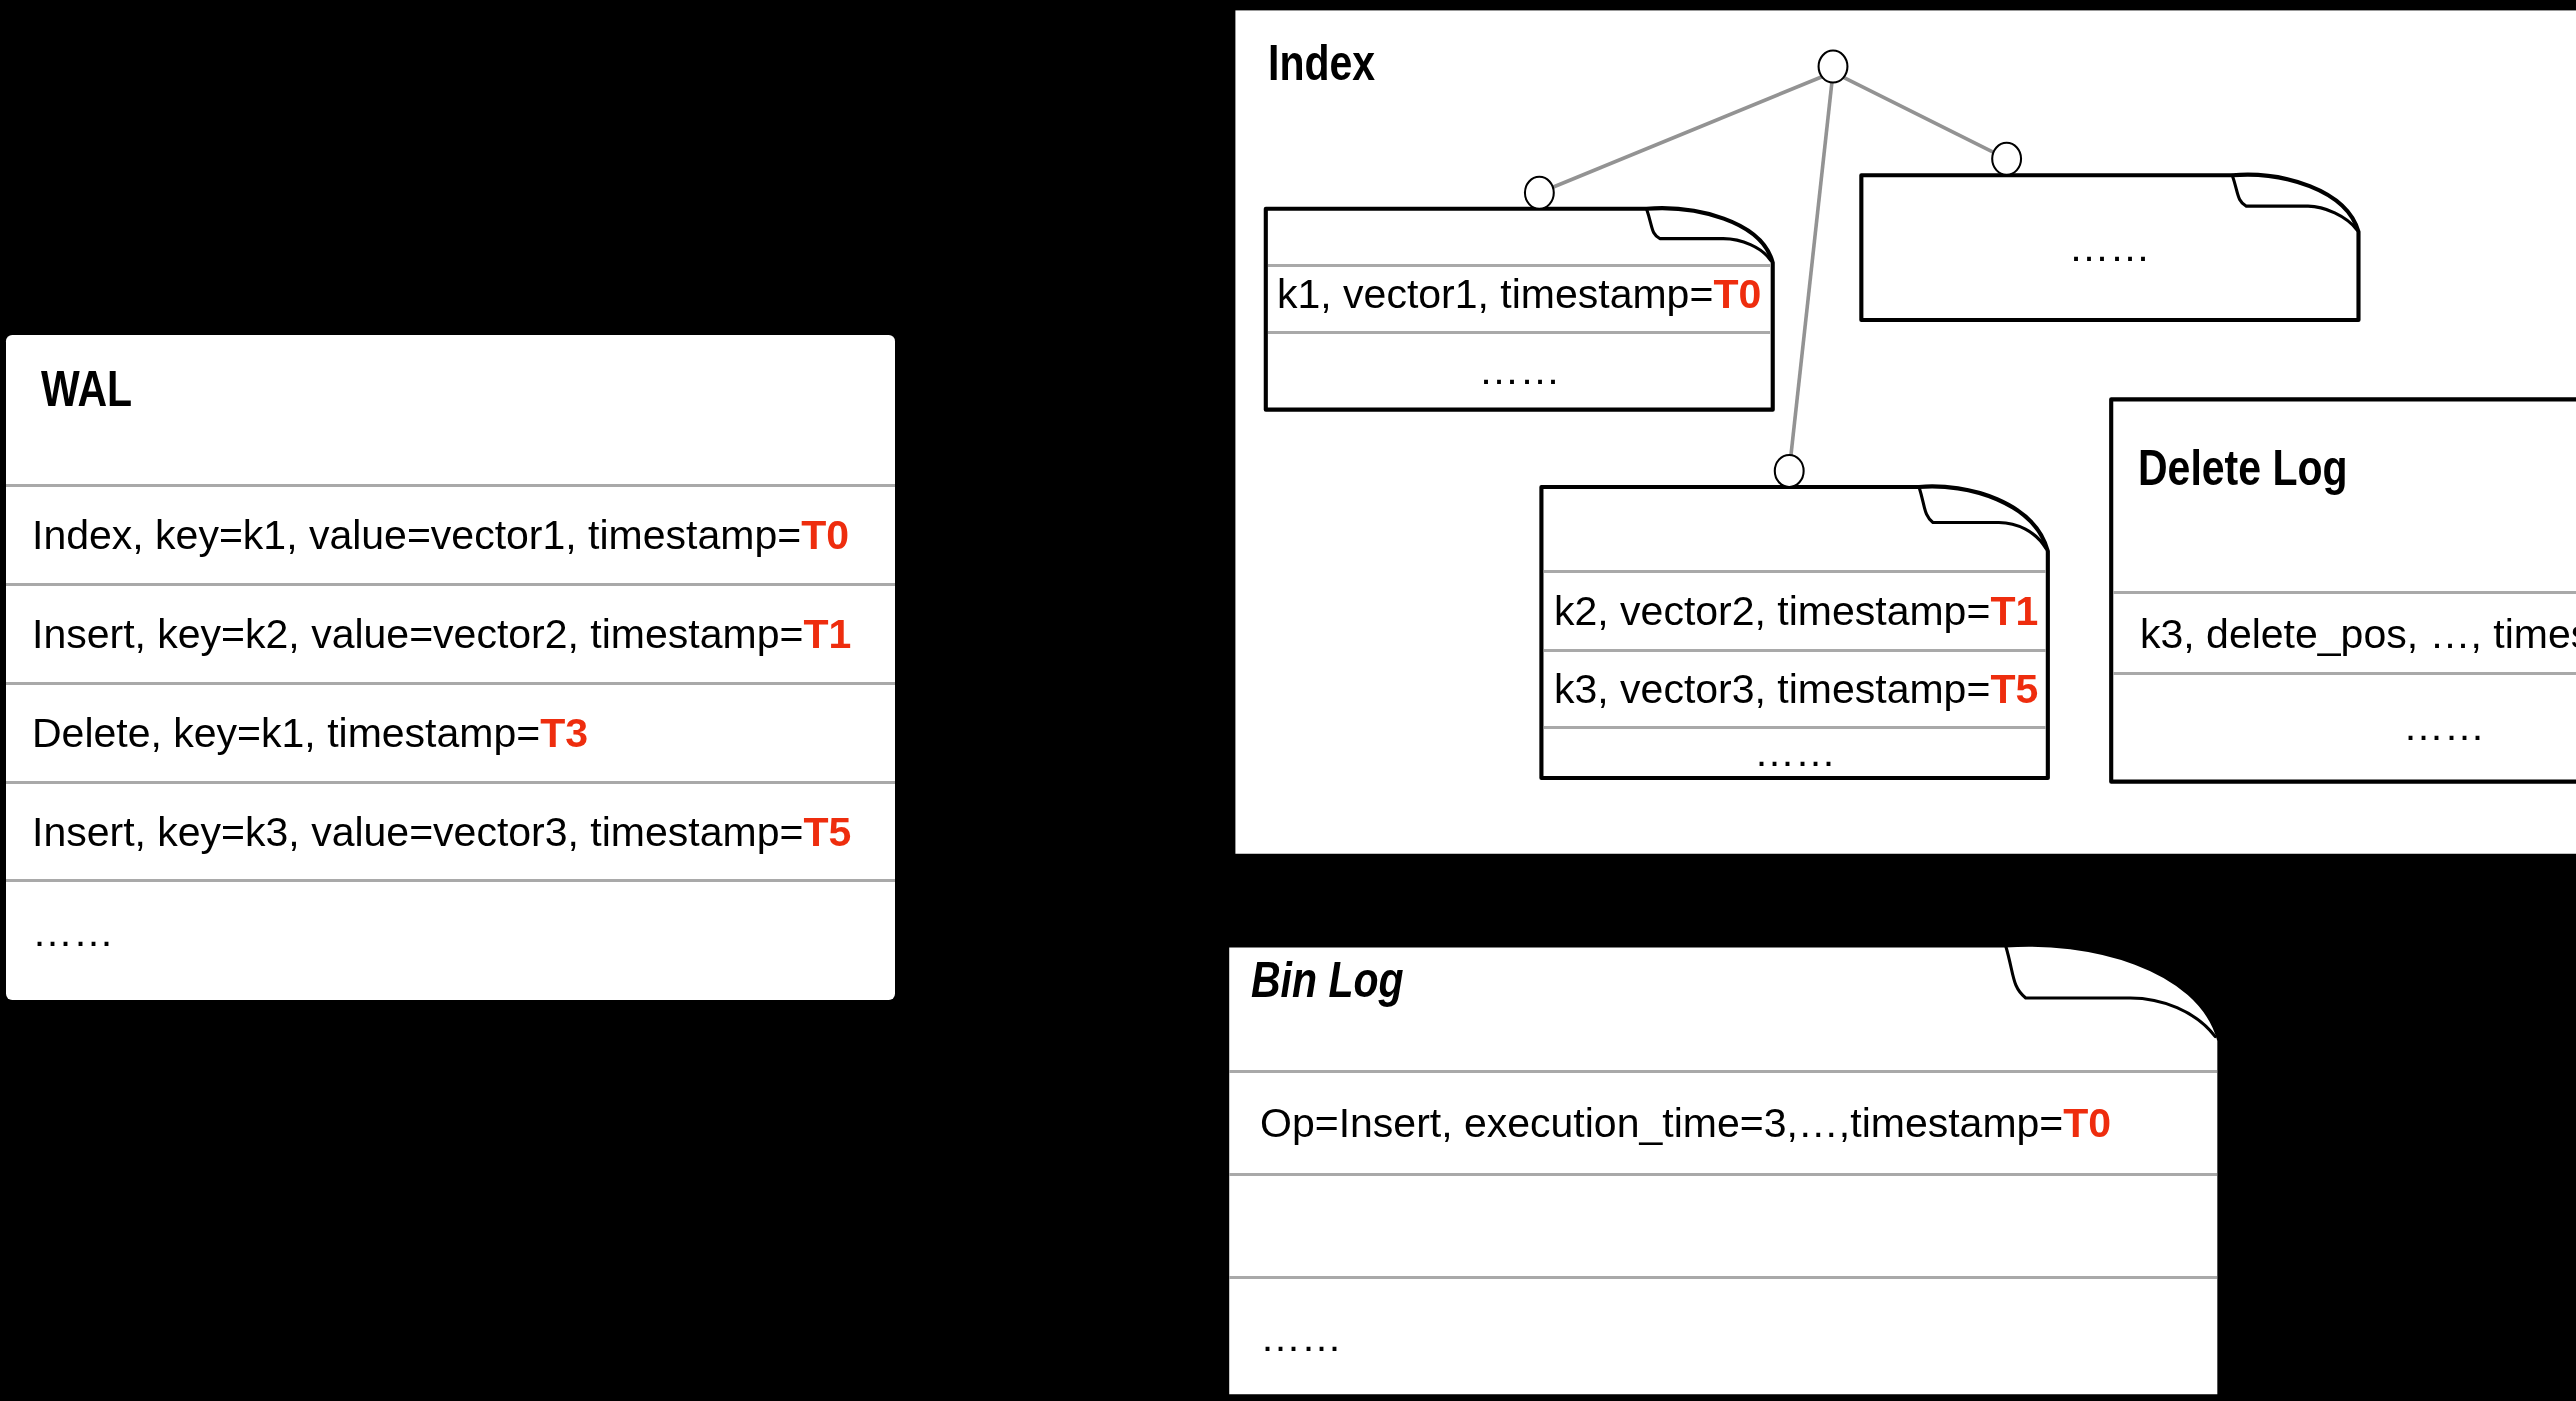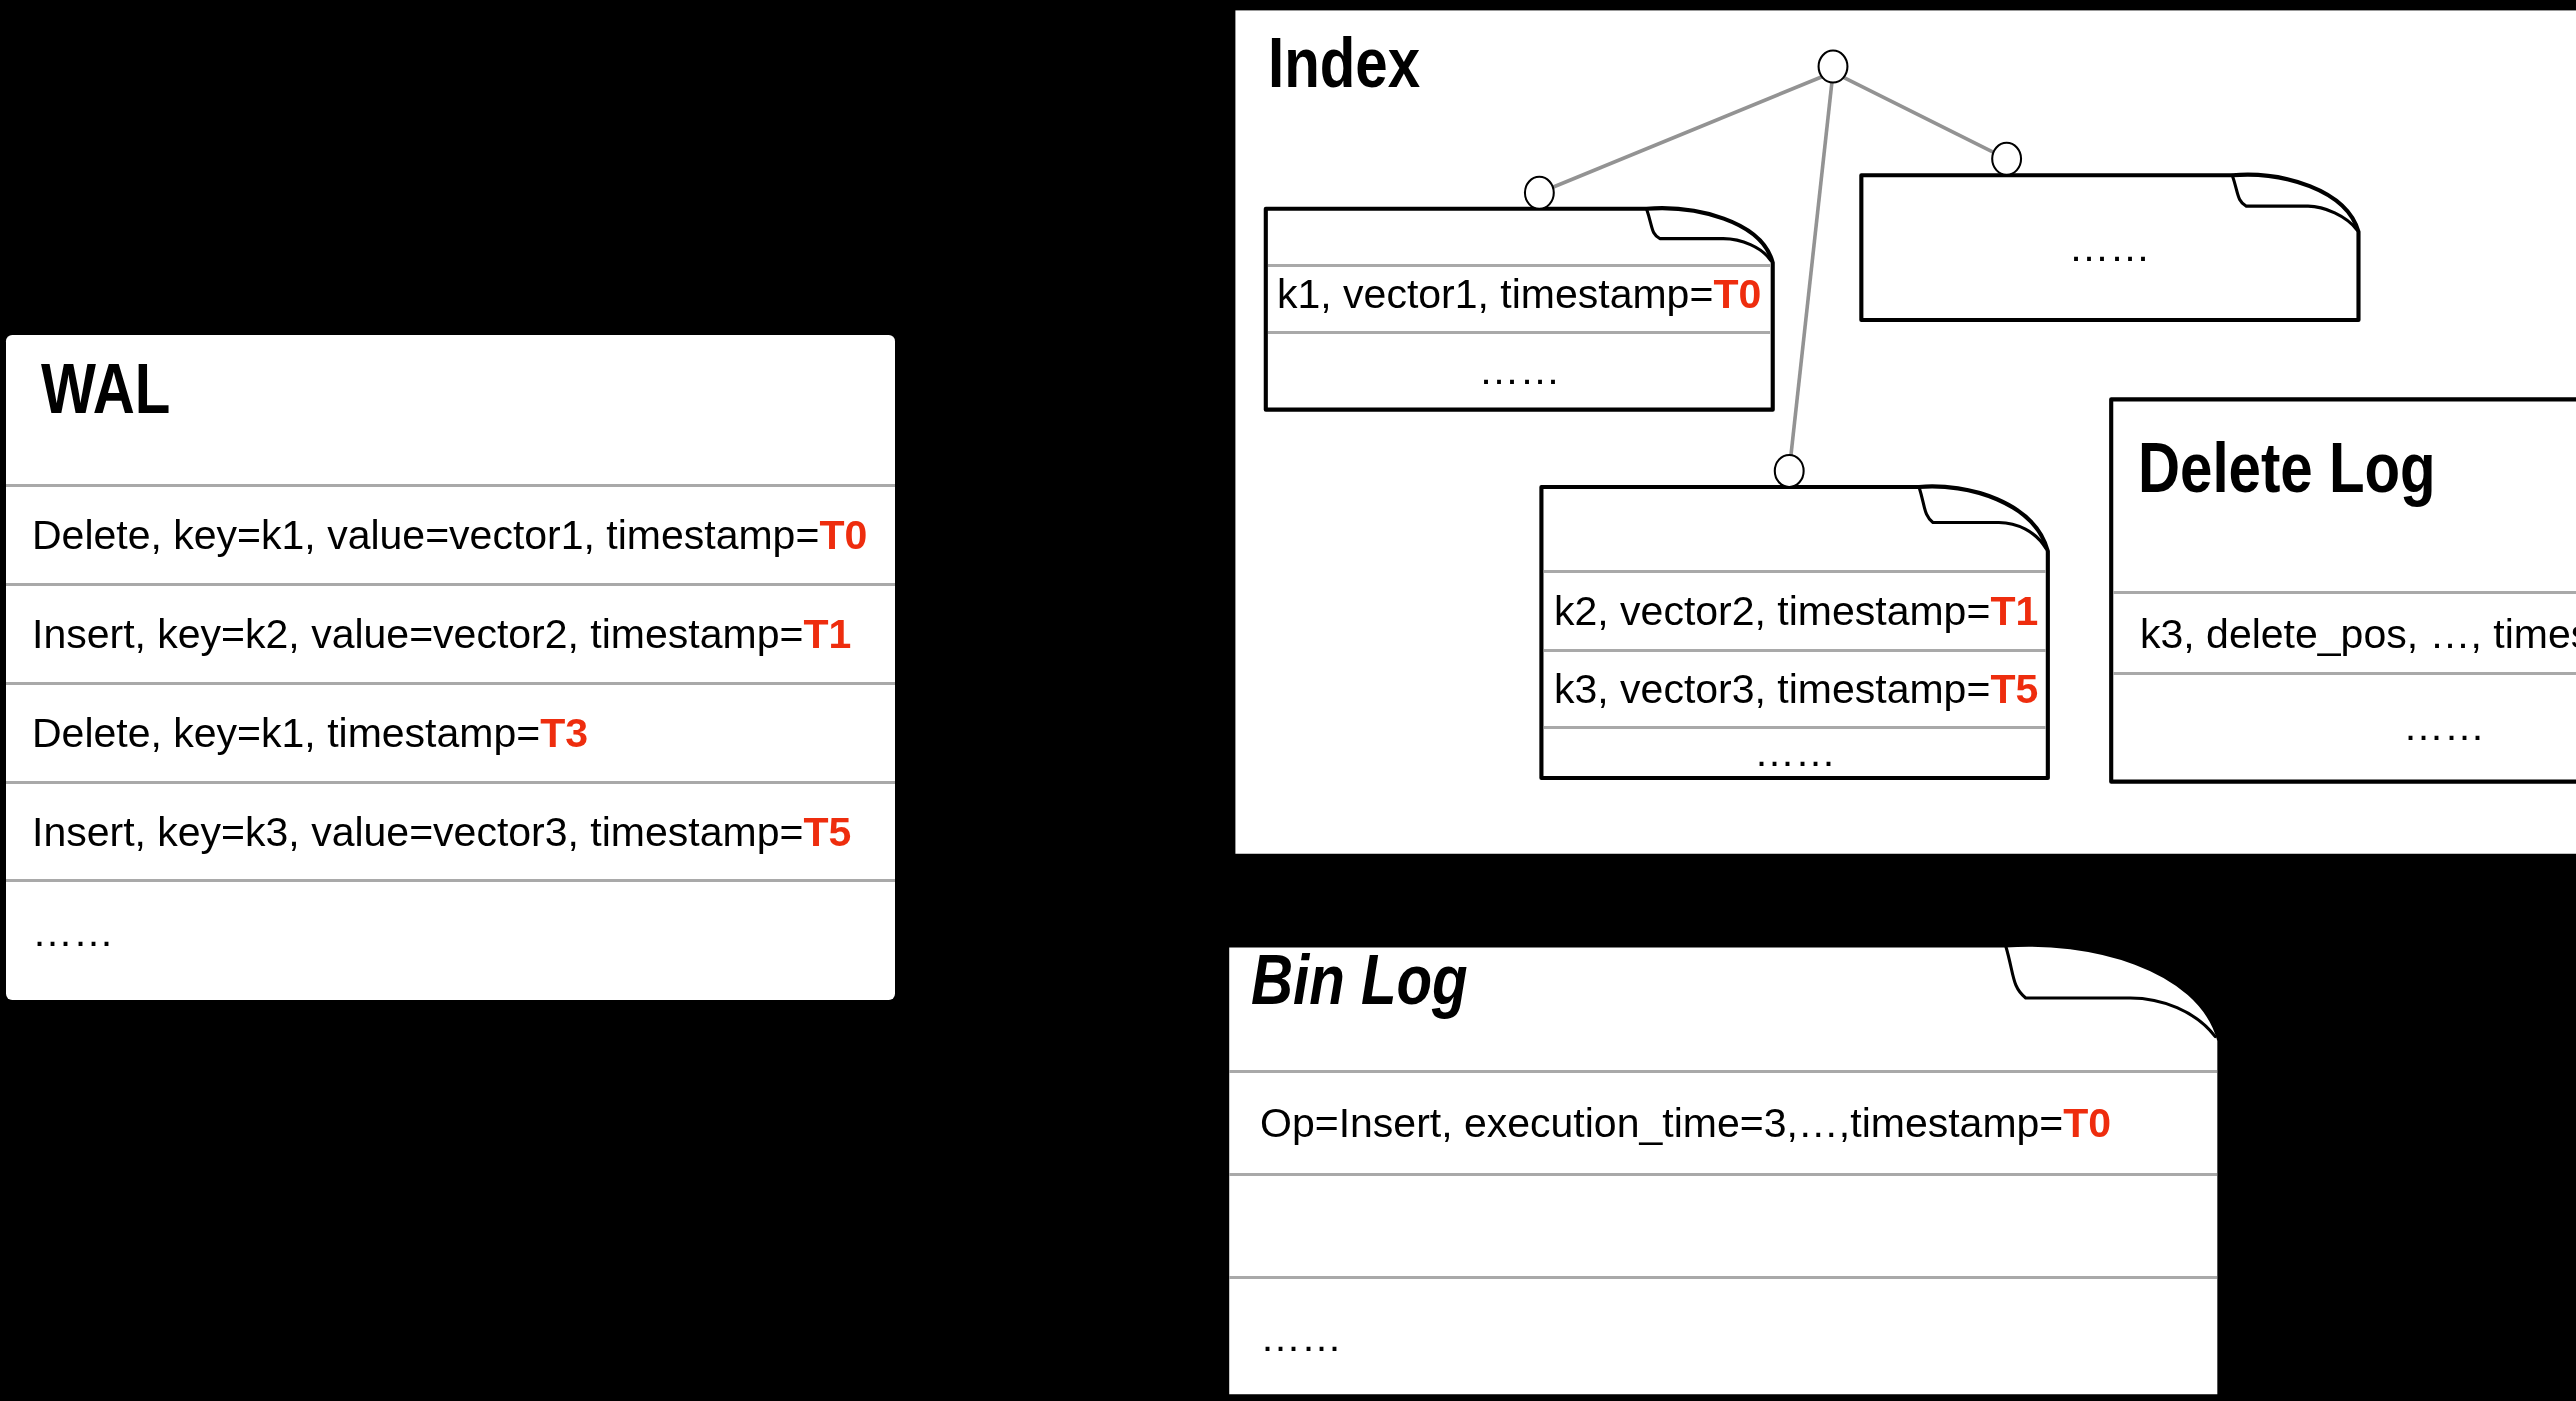--- a/index.html
+++ b/index.html
@@ -1,21 +1,21 @@
 <!DOCTYPE html>
 <html style="font-size:8.2px"><head>
 <meta charset="utf-8">
 <style>
   html,body{margin:0;padding:0;background:#000;}
   .canvas{position:relative;width:2817px;height:1402px;background:#000000;overflow:hidden;
           font-family:"Liberation Sans",sans-serif;}
   .shapes{position:absolute;left:0;top:0;width:2817px;height:1402px;}
   .box-white{position:absolute;background:#FFFFFF;}
   .divider{position:absolute;height:3.1px;background:#A9A9A9;}
-  .title{position:absolute;font-weight:700;font-size:71px;color:#000;white-space:nowrap;line-height:72px;height:72px;}
+  .title{position:absolute;font-weight:700;font-size:50px;color:#000;white-space:nowrap;line-height:72px;height:72px;}
   .title>span{display:inline-block;transform:scaleX(0.82);transform-origin:0 50%;}
   .row{position:absolute;font-size:41px;color:#000;white-space:nowrap;}
   .row.center{text-align:center;}
   .ts{font-weight:700;color:#EE2D0E;}
 </style>
 </head>
 <body>
 
 <div class="canvas">
 
@@ -58,21 +58,21 @@
   <div class="box-white" style="left:6.2px;top:335px;width:889px;height:665px;border-radius:6.2px;"></div>
   <div class="title" style="left:41px;top:353px;">
     <span>WAL</span>
   </div>
   <div class="divider" style="left:6.2px;top:484px;width:889px;"></div>
   <div class="divider" style="left:6.2px;top:583px;width:889px;"></div>
   <div class="divider" style="left:6.2px;top:682px;width:889px;"></div>
   <div class="divider" style="left:6.2px;top:781px;width:889px;"></div>
   <div class="divider" style="left:6.2px;top:879px;width:889px;"></div>
   <div class="row" style="left:32px;top:487px;height:96px;line-height:96px;">
-    <span>Delete, key=k1, value=vector1, timestamp=</span><span class="ts">T0</span>
+    <span>Index, key=k1, value=vector1, timestamp=</span><span class="ts">T0</span>
   </div>
   <div class="row" style="left:32px;top:586px;height:96px;line-height:96px;text-align:right;">
     <span>Insert, key=k2, value=vector2, timestamp=</span><span class="ts">T1</span>
   </div>
   <div class="row" style="left:32px;top:685px;height:96px;line-height:96px;">
     <span>Delete, key=k1, timestamp=</span><span class="ts">T3</span>
   </div>
   <div class="row" style="left:32px;top:784px;height:96px;line-height:96px;">
     <span>Insert, key=k3, value=vector3, timestamp=</span><span class="ts">T5</span>
   </div>

